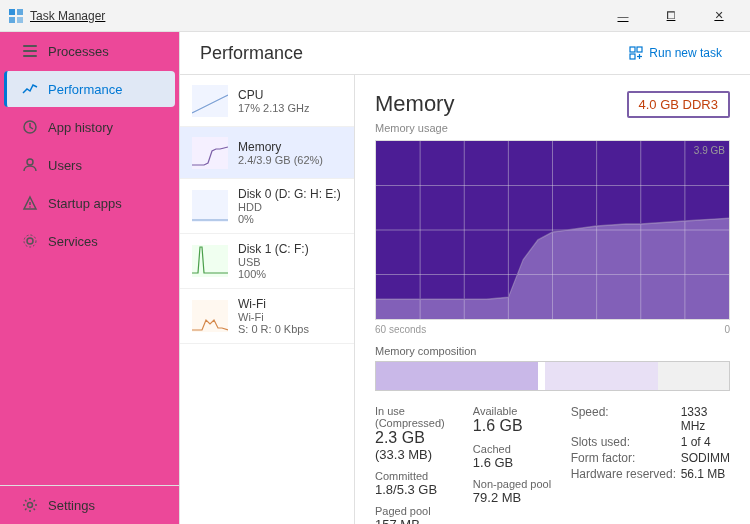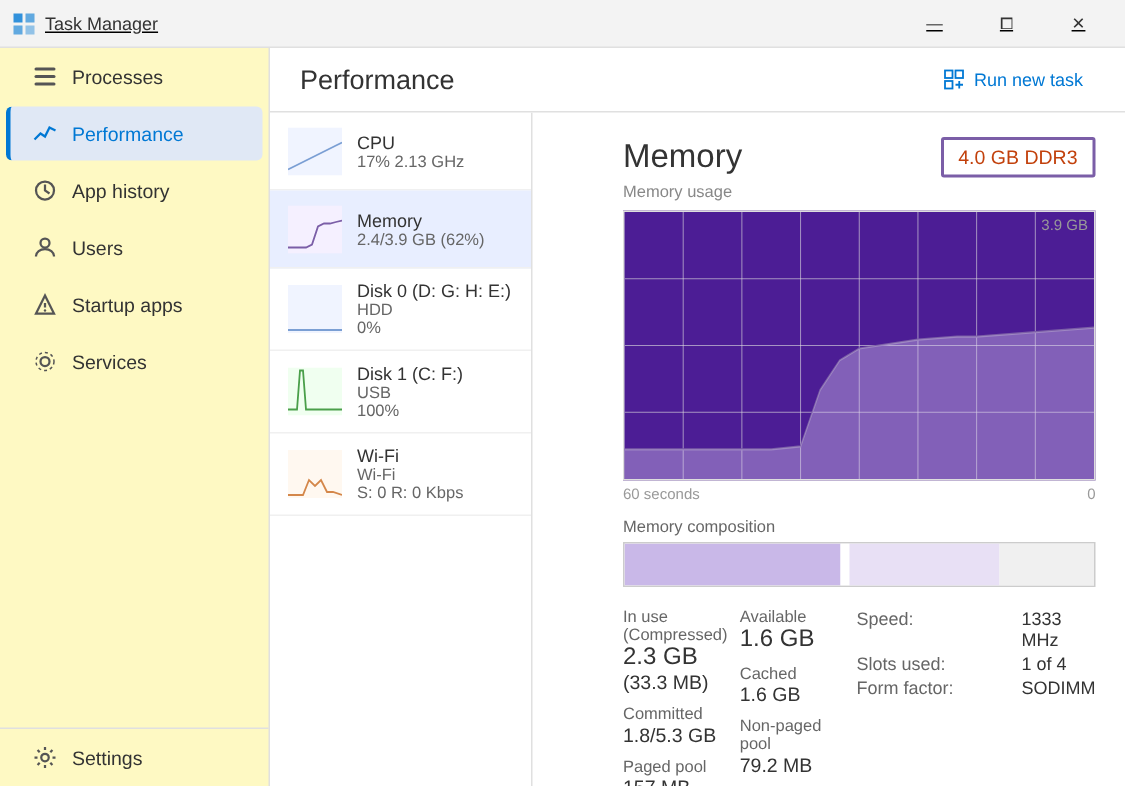--- a/index.html
+++ b/index.html
@@ -51,21 +51,21 @@
       background: transparent;
       border: none;
     }
     .main-container {
       display: flex;
       flex: 1;
       overflow: hidden;
     }
     .sidebar {
       width: 180px;
-      background: #fef9c3;
+      background: #ec4899;
       border-right: 1px solid #e0e0e0;
       display: flex;
       flex-direction: column;
       flex-shrink: 0;
     }
     .sidebar-item {
       display: flex;
       align-items: center;
       padding: 8px 16px;
       cursor: pointer;
@@ -125,21 +125,20 @@
       cursor: pointer;
       padding: 4px 8px;
       border-radius: 3px;
       border: none;
       background: transparent;
     }
     .content-body {
       display: flex;
       flex: 1;
       overflow: hidden;
-      gap: 40px;
     }
     .device-list {
       width: 175px;
       border-right: 1px solid #e0e0e0;
       overflow-y: auto;
       flex-shrink: 0;
     }
     .device-item {
       display: flex;
       align-items: center;
@@ -518,18 +517,22 @@
               <span class="right-stat-value">1333 MHz</span>
             </div>
             <div class="right-stat-row">
               <span class="right-stat-label">Slots used:</span>
               <span class="right-stat-value">1 of 4</span>
             </div>
             <div class="right-stat-row">
               <span class="right-stat-label">Form factor:</span>
               <span class="right-stat-value">SODIMM</span>
             </div>
+            <div class="right-stat-row">
+              <span class="right-stat-label">Hardware reserved:</span>
+              <span class="right-stat-value">56.1 MB</span>
+            </div>
           </div>
         </div>
       </div>
     </div>
   </div>
 </div>
 
 </body></html>

